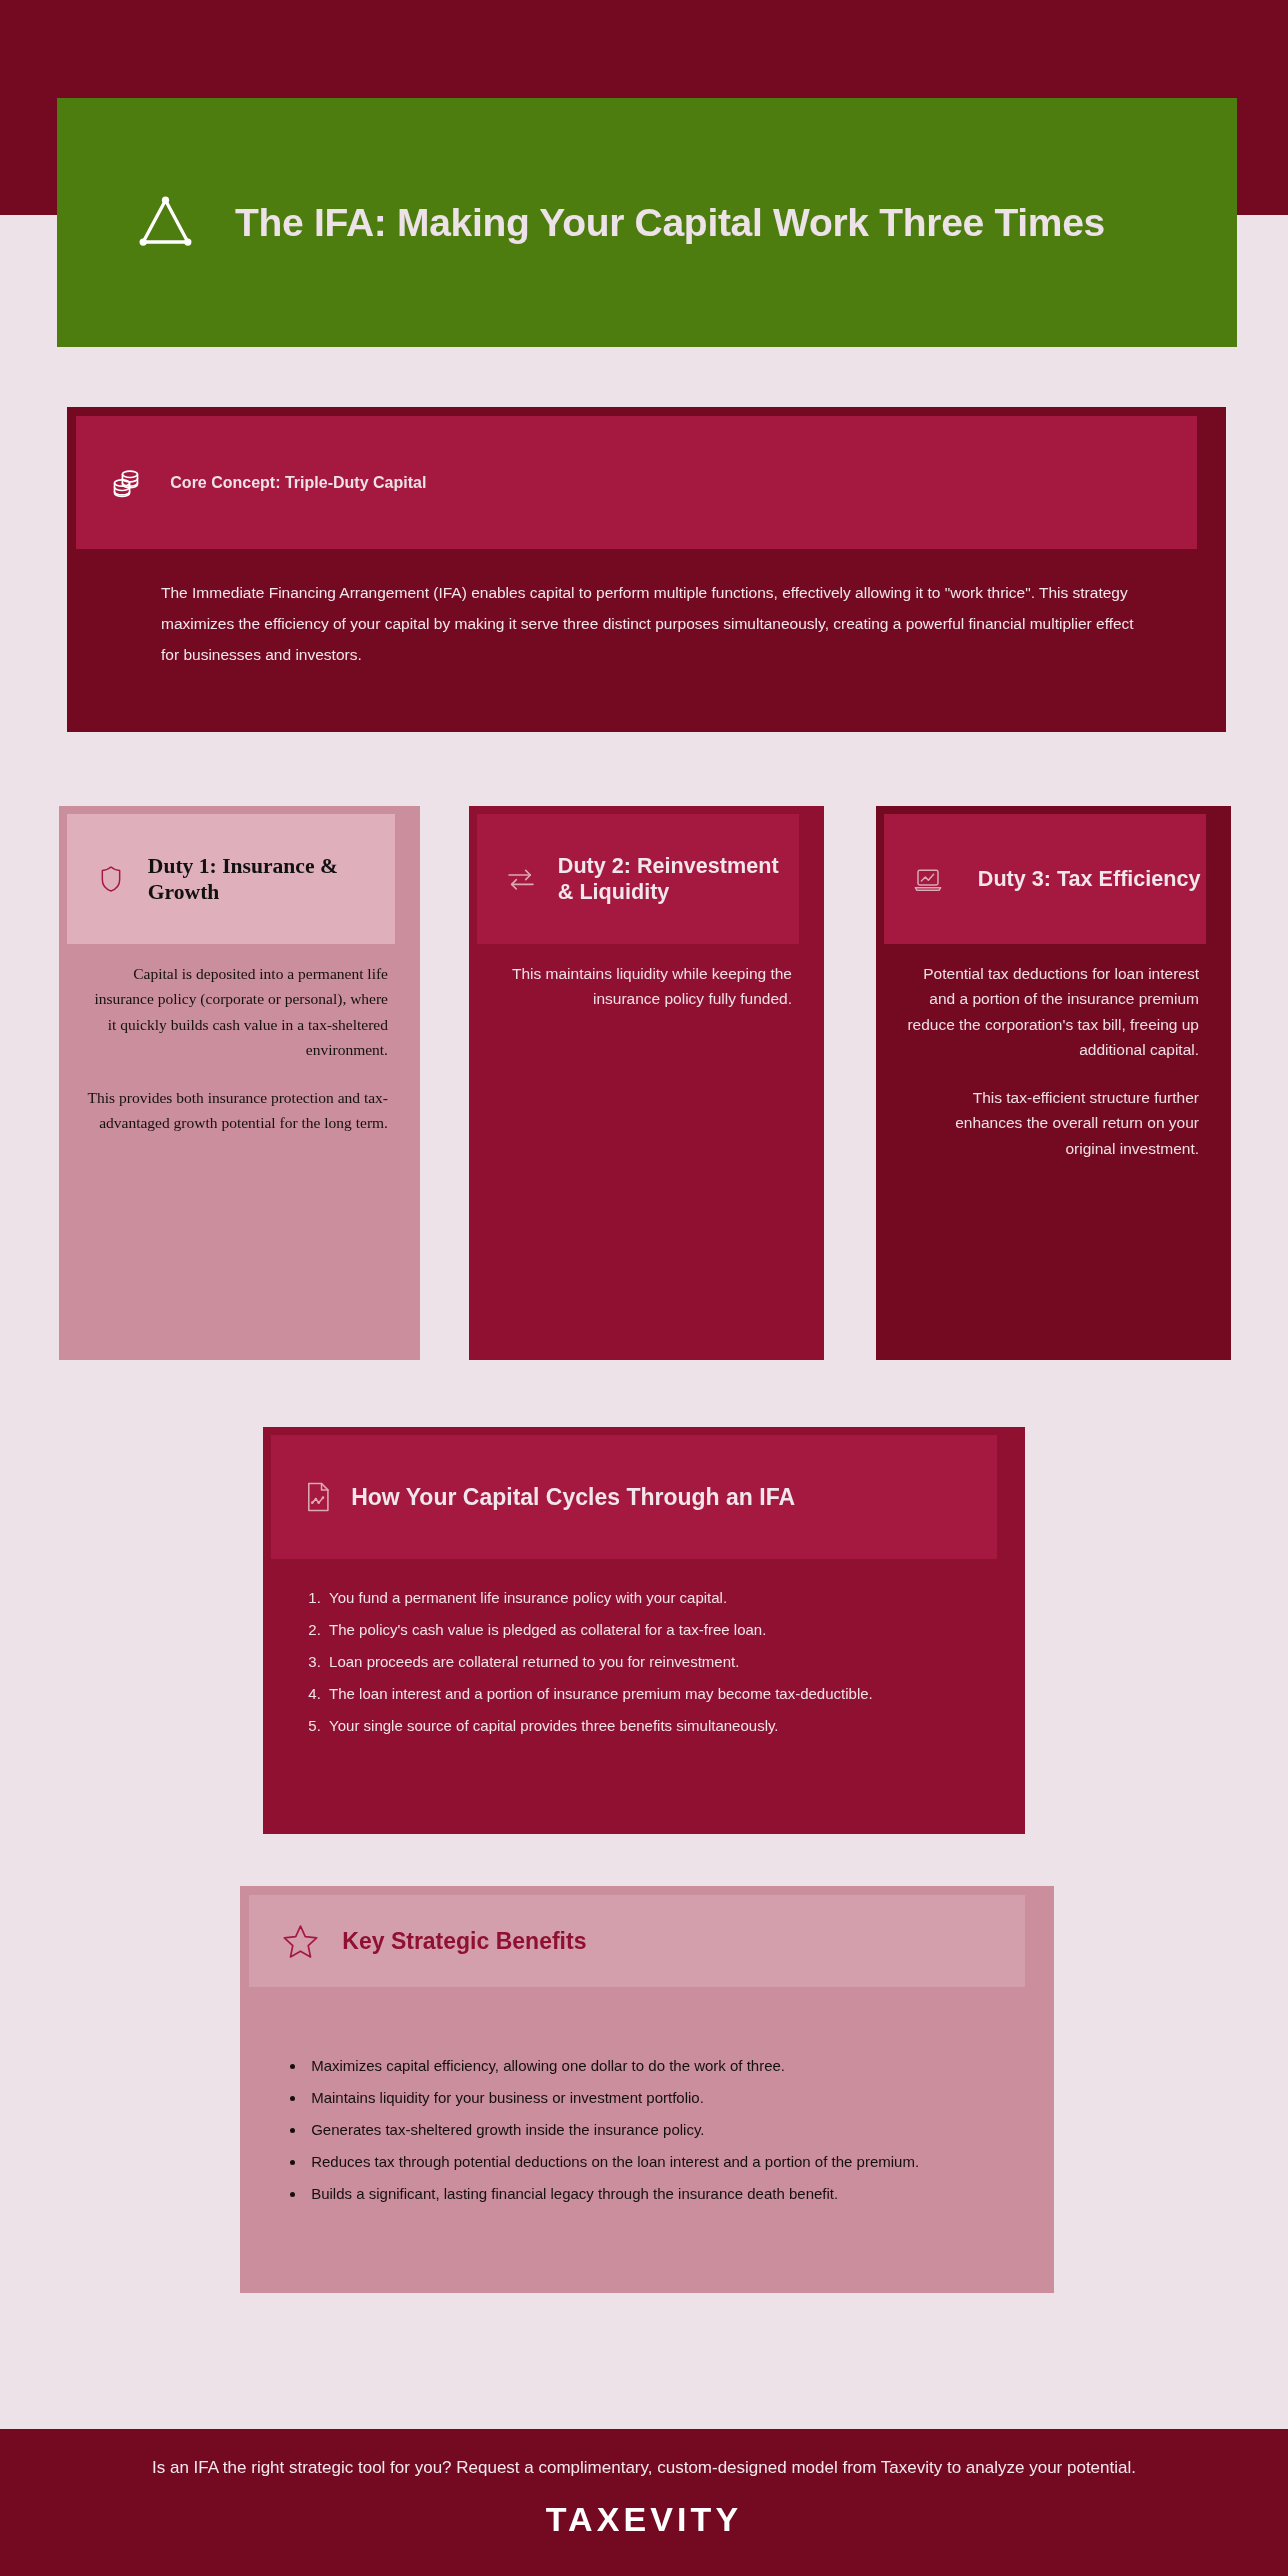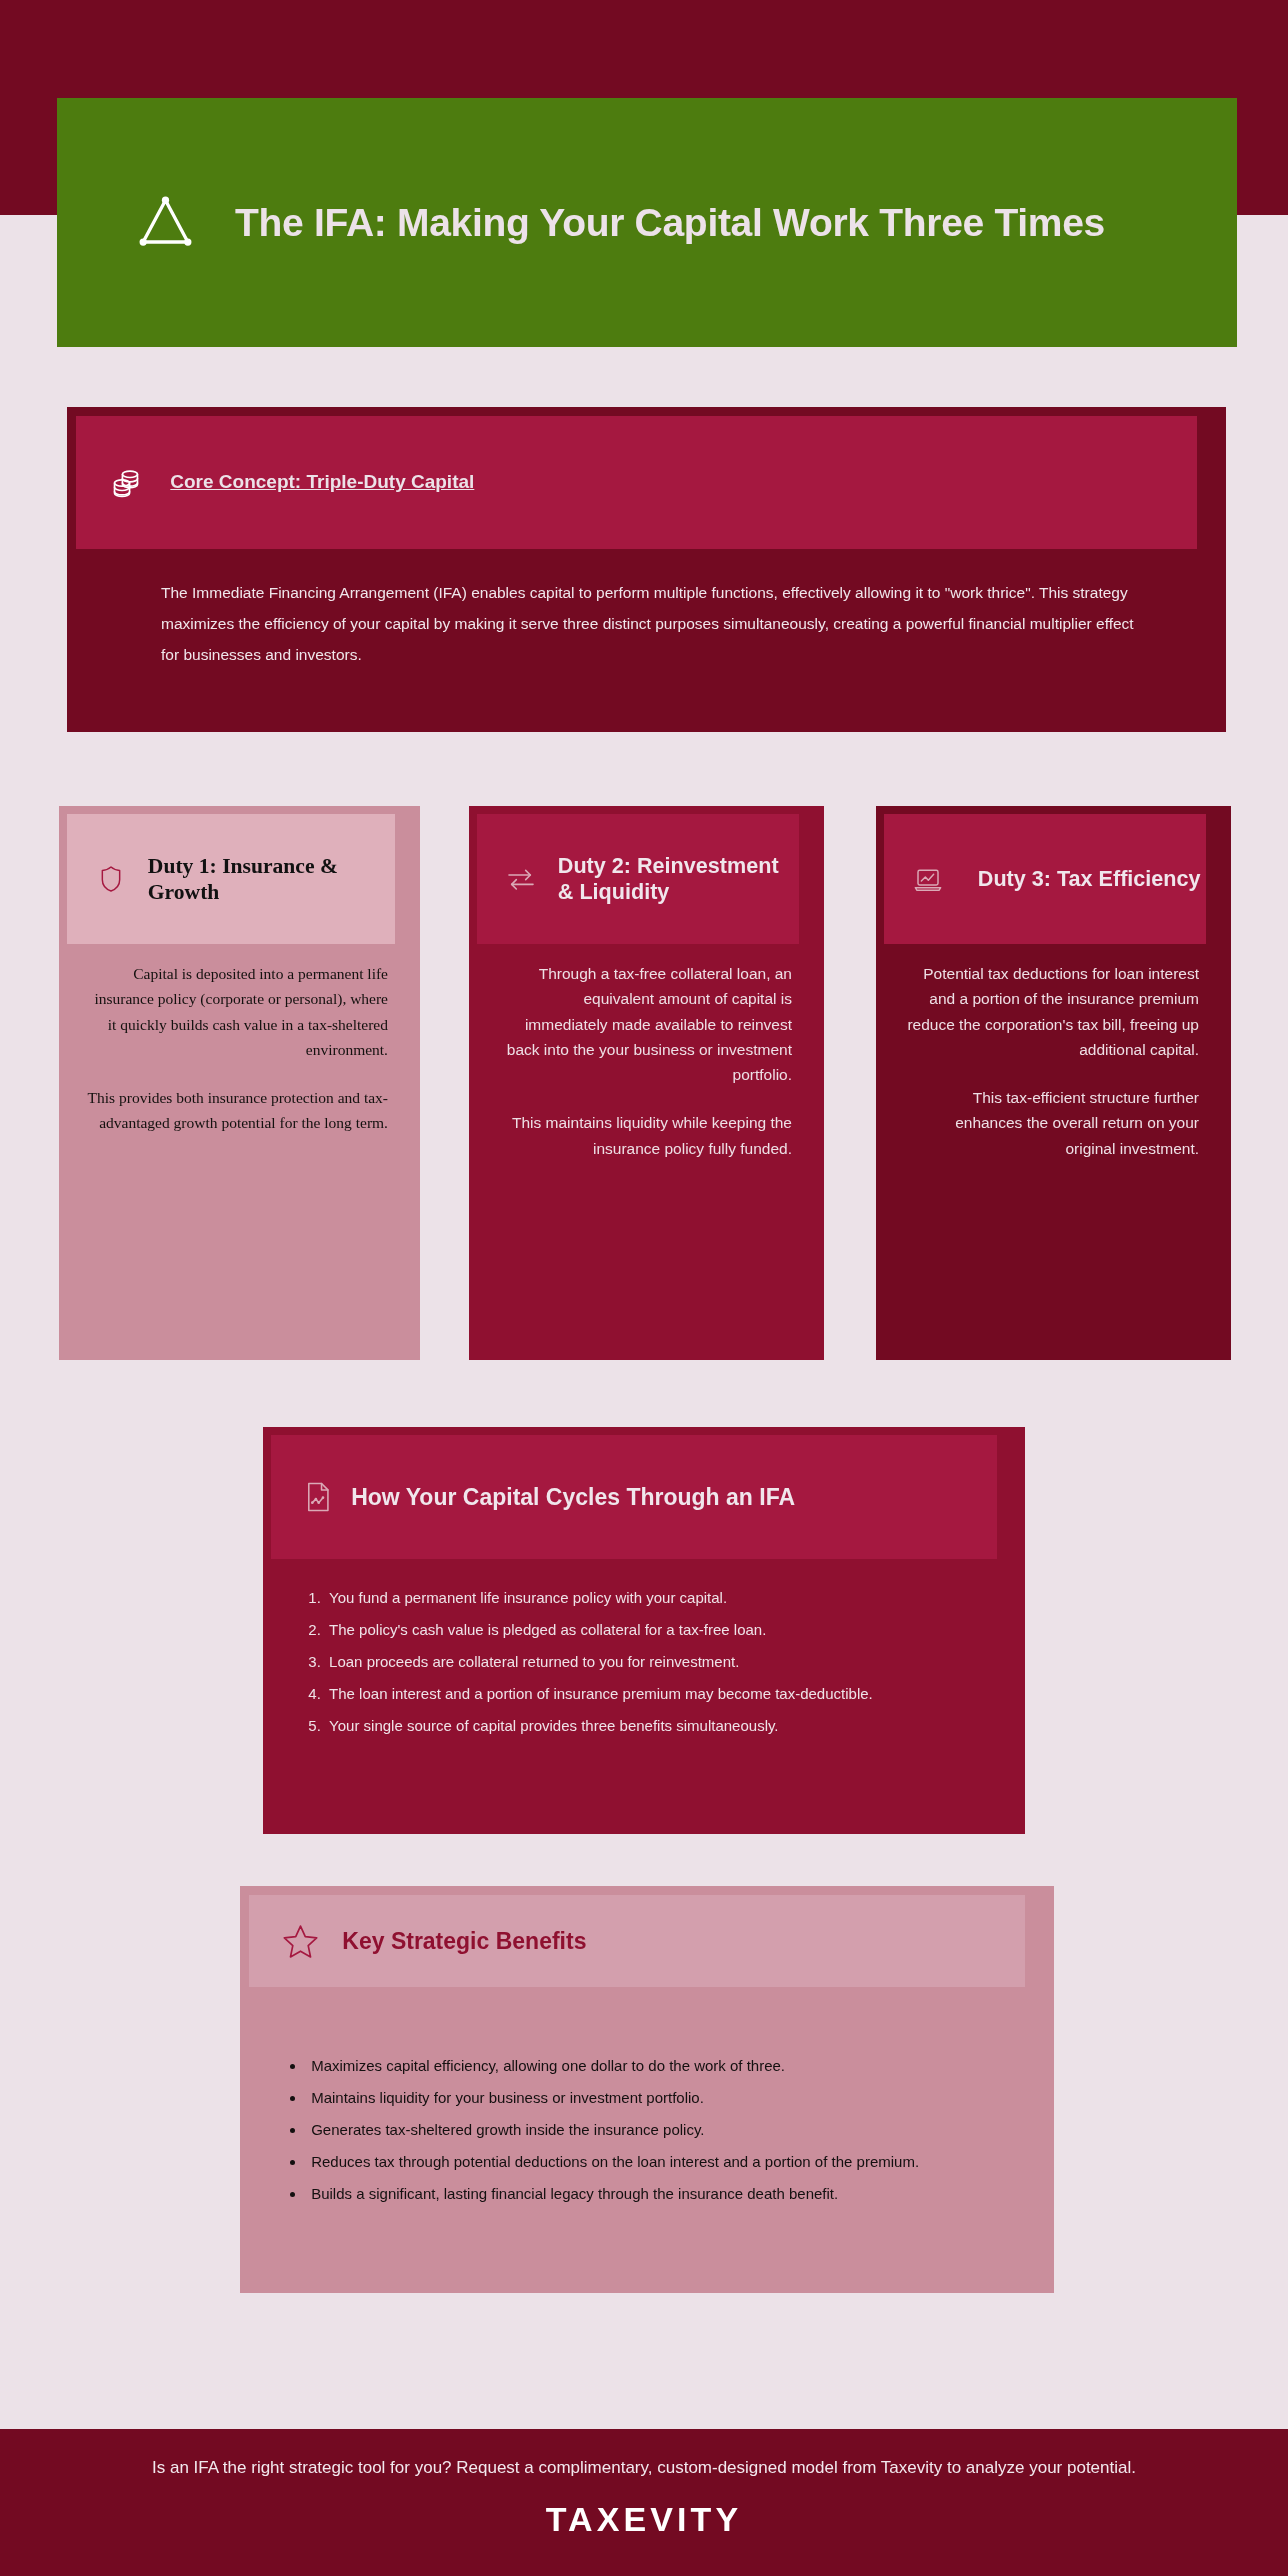--- a/index.html
+++ b/index.html
@@ -25,21 +25,21 @@
   }
 
   
   .card { position:absolute; }
   .card-shell { position:relative; width:100%; height:100%; }
   .card-bg { position:absolute; inset:0; }
   .card-head {
     position:absolute; left:9.3px; top:9.3px; right:27px; height:133px;
     display:flex; align-items:center; gap:25px; padding-left:31px;
   }
-  .card-head .ttl { font-size:19px; font-weight:bold; line-height:1.2;text-decoration:underline; }
+  .card-head .ttl { font-size:16px; font-weight:bold; line-height:1.2; }
 
   
   #core-card { left:67px; top:407px; width:1159px; height:325px; }
   #core-card .card-bg { background:#730a22; }
   #core-card .card-head { background:#a51840; height:133px; right:29px; }
   #core-card .card-head .ttl { color:#ece2e8; }
   #core-card .core-text {
     position:absolute; left:94px; top:170px; right:77px;
     color:#f0e6eb; font-size:15.5px; line-height:2.0;
   }
@@ -184,21 +184,20 @@
         <svg width="32" height="32" viewBox="0 0 48 48" fill="none" stroke="#dba9b6" stroke-width="2.4" stroke-linecap="round" stroke-linejoin="round">
           <path d="M6 18h32"></path>
             <path d="M31 11l7 7-7 7"></path>
           <path d="M42 32H10"></path>
             <path d="M17 25l-7 7 7 7"></path>
         </svg>
       </span>
       <span class="ttl">Duty 2: Reinvestment &amp; Liquidity</span>
     </div>
     <div class="d-body">
-      <p>Through a tax-free collateral loan, an equivalent amount of capital is immediately made available to reinvest back into the your business or investment portfolio.</p>
       <p>This maintains liquidity while keeping the insurance policy fully funded.</p>
     </div>
   </div>
 
   <div class="duty" id="duty3">
     <div class="card-bg"></div>
     <div class="d-head">
       <span>
         <svg width="32" height="32" viewBox="0 0 48 48" fill="none" stroke="#dba9b6" stroke-width="2.2" stroke-linecap="round" stroke-linejoin="round">
           <rect x="9" y="11" width="30" height="22" rx="2.5"></rect>

